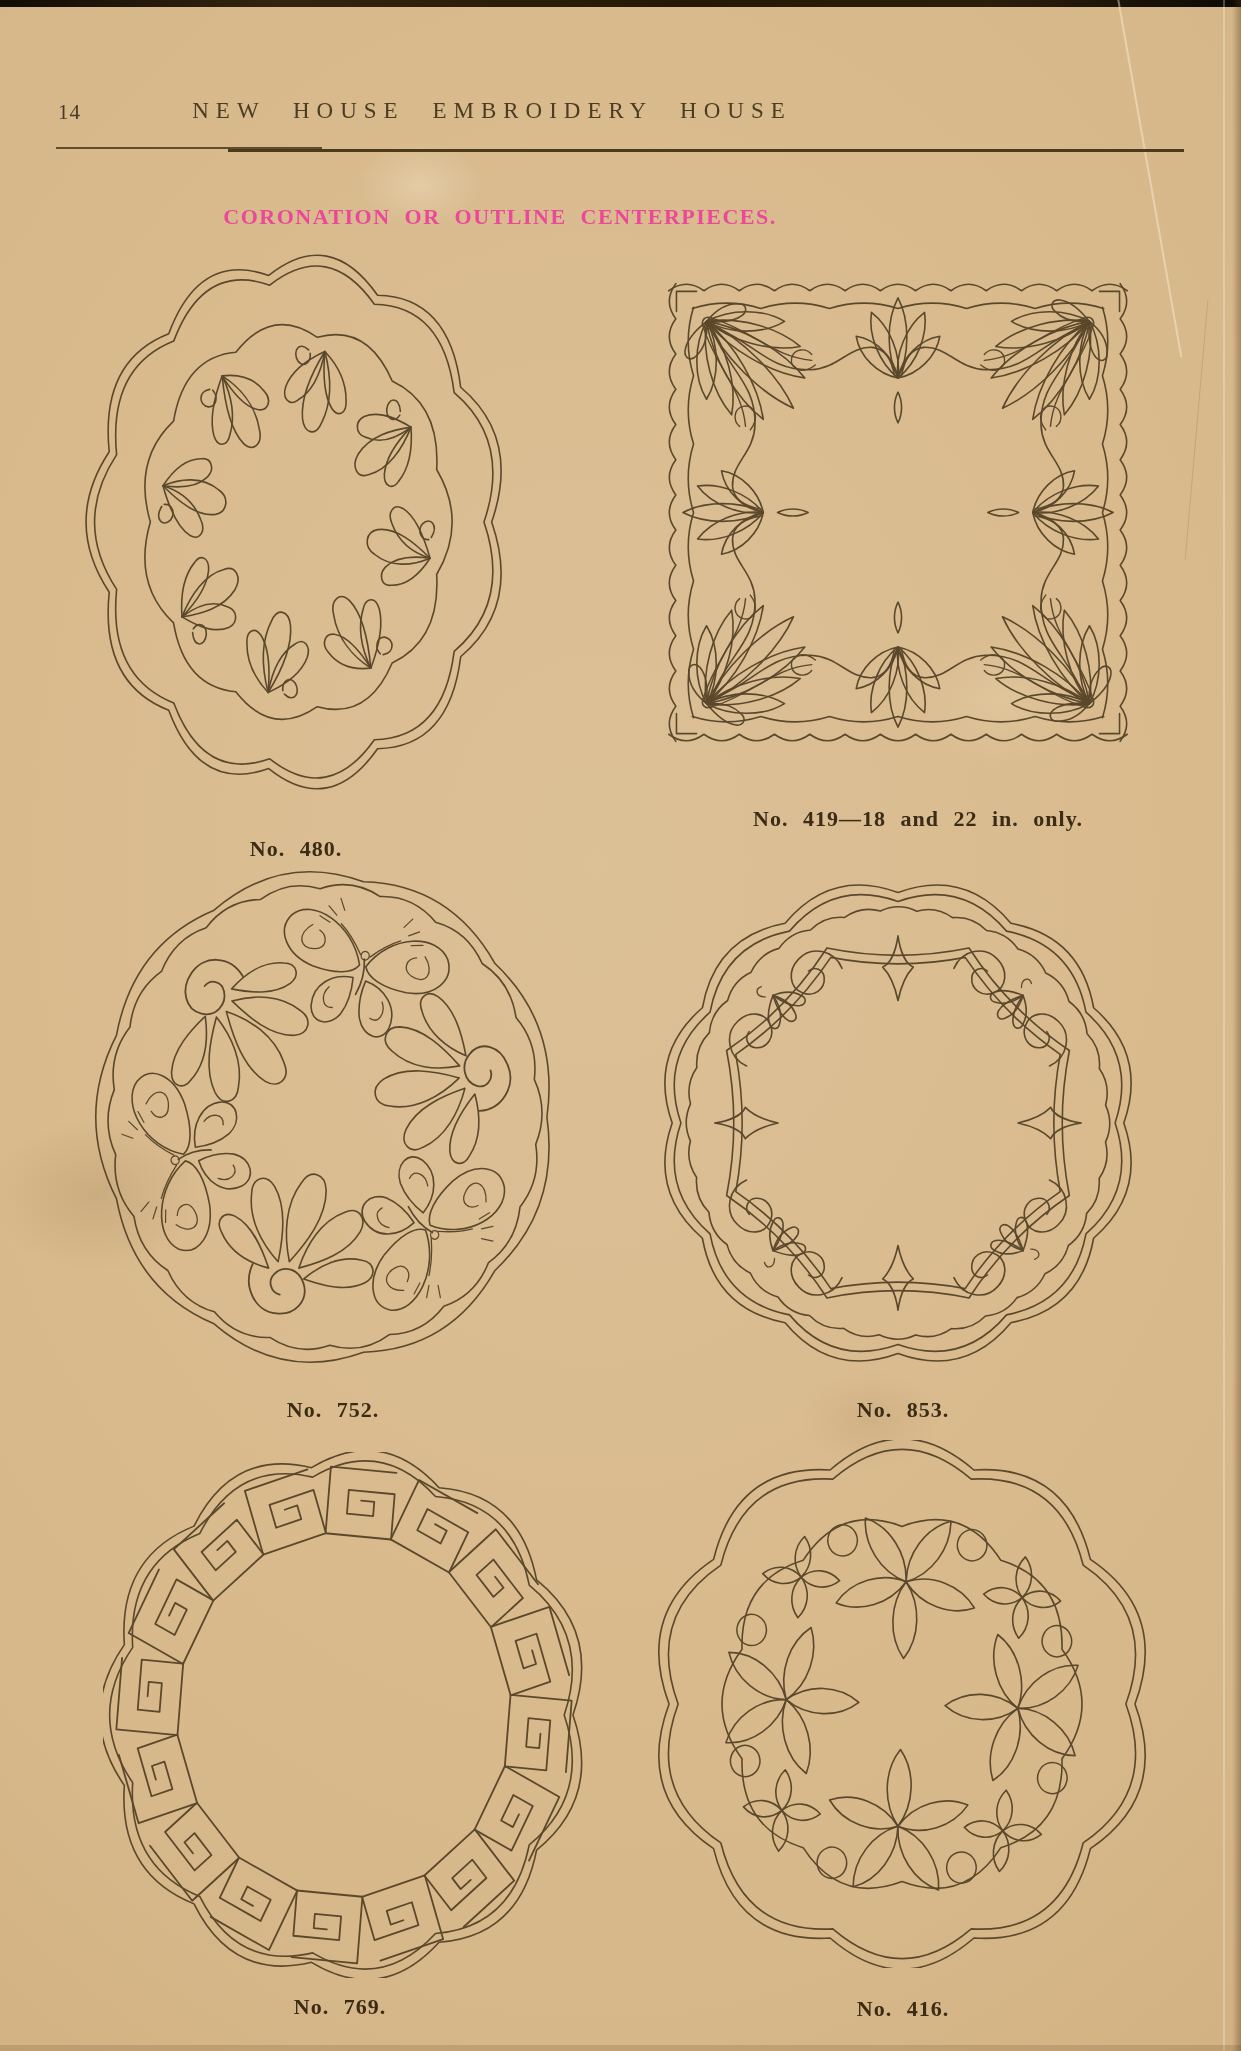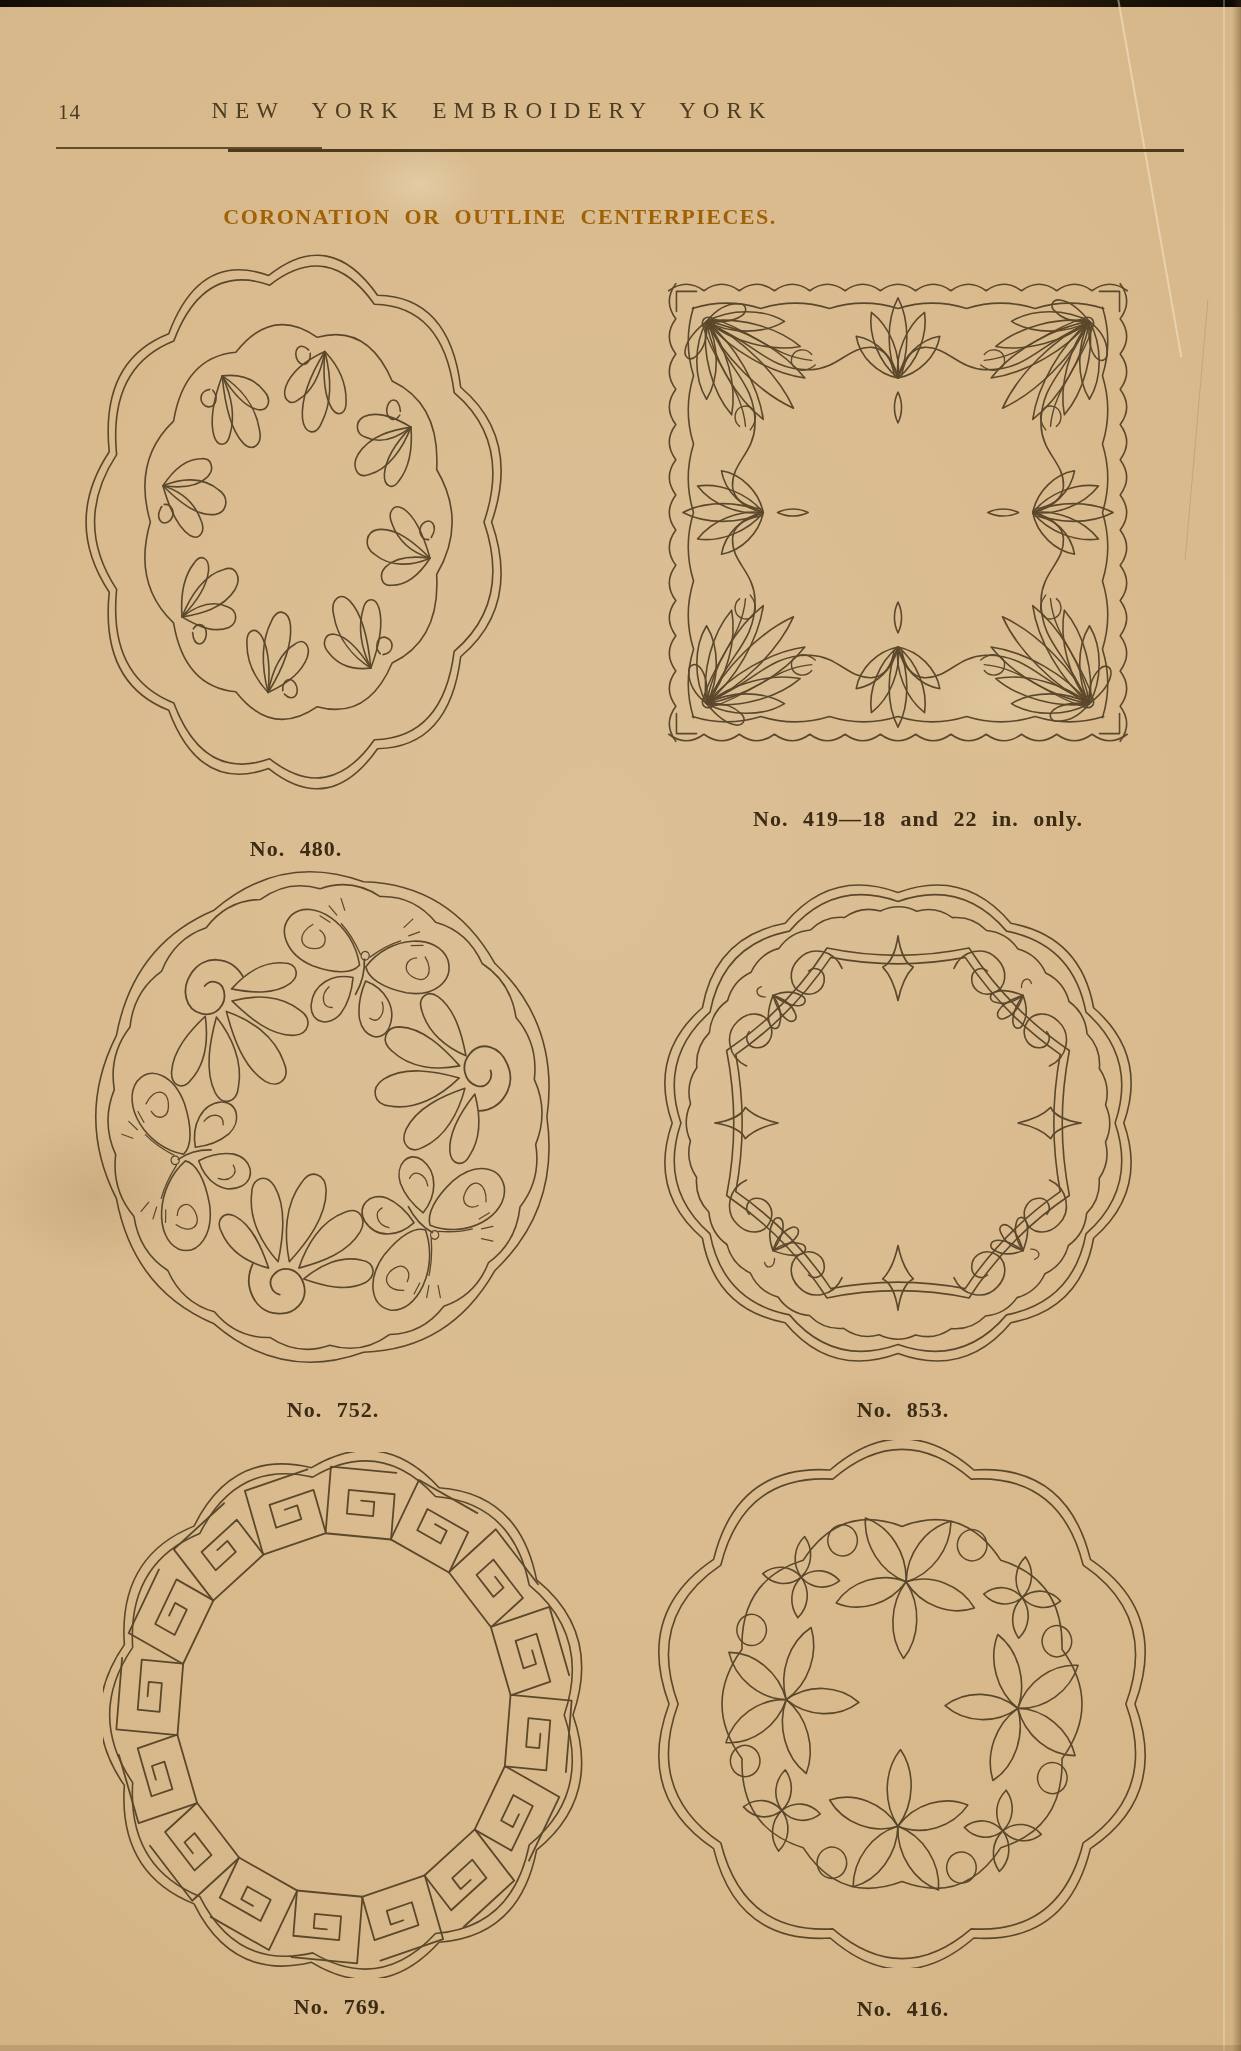--- a/index.html
+++ b/index.html
@@ -25,39 +25,39 @@
   .crease{position:absolute;background:rgba(252,242,216,.45);}
   .crease.c1{left:1148px;top:-12px;width:2px;height:372px;transform:rotate(-10deg);}
   .crease.c2{left:1196px;top:300px;width:1px;height:260px;transform:rotate(5deg);background:rgba(120,90,50,.20);}
   .pageno{position:absolute;left:58px;top:100px;font-size:21px;color:#4a3a22;letter-spacing:1px;}
   .masthead{position:absolute;left:492px;top:98px;transform:translateX(-50%);
     font-size:23px;color:#4d3c22;letter-spacing:7px;word-spacing:15px;white-space:nowrap;}
   .rule{position:absolute;background:#4c3a1b;}
   .rule-thin{left:56px;top:147px;width:266px;height:2px;opacity:.85;}
   .rule-main{left:228px;top:149px;width:956px;height:3px;}
   .sectitle{position:absolute;left:500px;top:204px;transform:translateX(-50%);
-    font-size:22px;font-weight:bold;color:#a16207;letter-spacing:1.5px;word-spacing:7px;white-space:nowrap;}
+    font-size:22px;font-weight:bold;color:#ec4899;letter-spacing:1.5px;word-spacing:7px;white-space:nowrap;}
   .fig{position:absolute;margin:0;padding:0;}
   .fig svg{width:100%;height:100%;display:block;opacity:.9;}
   .caption{position:absolute;transform:translateX(-50%);
     font-size:22px;font-weight:bold;color:#3c2c15;letter-spacing:1px;word-spacing:8px;white-space:nowrap;}
 </style>
 </head>
 <body>
 
 <div class="page">
   <div class="top-edge"></div>
   <div class="right-shade"></div>
   <div class="right-line"></div>
   <div class="bottom-shade"></div>
   <div class="crease c1"></div>
   <div class="crease c2"></div>
 
   <div class="pageno">14</div>
-  <div class="masthead">NEW YORK EMBROIDERY YORK</div>
+  <div class="masthead">NEW HOUSE EMBROIDERY HOUSE</div>
   <div class="rule rule-thin"></div>
   <div class="rule rule-main"></div>
   <div class="sectitle">CORONATION OR OUTLINE CENTERPIECES.</div>
 
   <figure class="fig" style="left:85px;top:252px;width:423px;height:540px;">
     <svg viewBox="0 0 440 440" preserveAspectRatio="none">
         <path d="M423.0,220.0Q453.2,288.5 390.8,329.8Q379.1,403.6 304.3,404.7Q254.6,460.5 191.1,420.9Q119.1,441.0 87.1,373.4Q15.6,351.4 25.2,277.2Q-23.0,220.0 25.2,162.8Q15.6,88.6 87.1,66.6Q119.1,-1.0 191.1,19.1Q254.6,-20.5 304.3,35.3Q379.1,36.4 390.8,110.2Q453.2,151.5 423.0,220.0Z" fill="none" stroke="#4e3c21" stroke-width="1.6" vector-effect="non-scaling-stroke" stroke-linecap="round" stroke-linejoin="round"></path>
         <path d="M415.0,220.0Q443.6,285.6 384.0,325.4Q372.6,396.1 301.0,397.4Q253.2,450.6 192.2,413.0Q123.2,431.9 92.3,367.4Q24.0,346.0 32.9,274.9Q-13.0,220.0 32.9,165.1Q24.0,94.0 92.3,72.6Q123.2,8.1 192.2,27.0Q253.2,-10.6 301.0,42.6Q372.6,43.9 384.0,114.6Q443.6,154.4 415.0,220.0Z" fill="none" stroke="#4e3c21" stroke-width="1.6" vector-effect="non-scaling-stroke" stroke-linecap="round" stroke-linejoin="round"></path>
         <path d="M365.8,262.8Q369.7,316.2 319.5,334.9Q293.9,381.9 241.6,370.5Q194.7,396.2 156.9,358.3Q103.4,354.5 92.1,302.2Q49.2,270.1 68.0,220.0Q49.2,169.9 92.1,137.8Q103.4,85.5 156.9,81.7Q194.7,43.8 241.6,69.5Q293.9,58.1 319.5,105.1Q369.7,123.8 365.8,177.2Q398.0,220.0 365.8,262.8Z" fill="none" stroke="#4e3c21" stroke-width="1.6" vector-effect="non-scaling-stroke" stroke-linecap="round" stroke-linejoin="round"></path>
         <g transform="translate(358.9,249.5) rotate(102.0) scale(1.12)">

